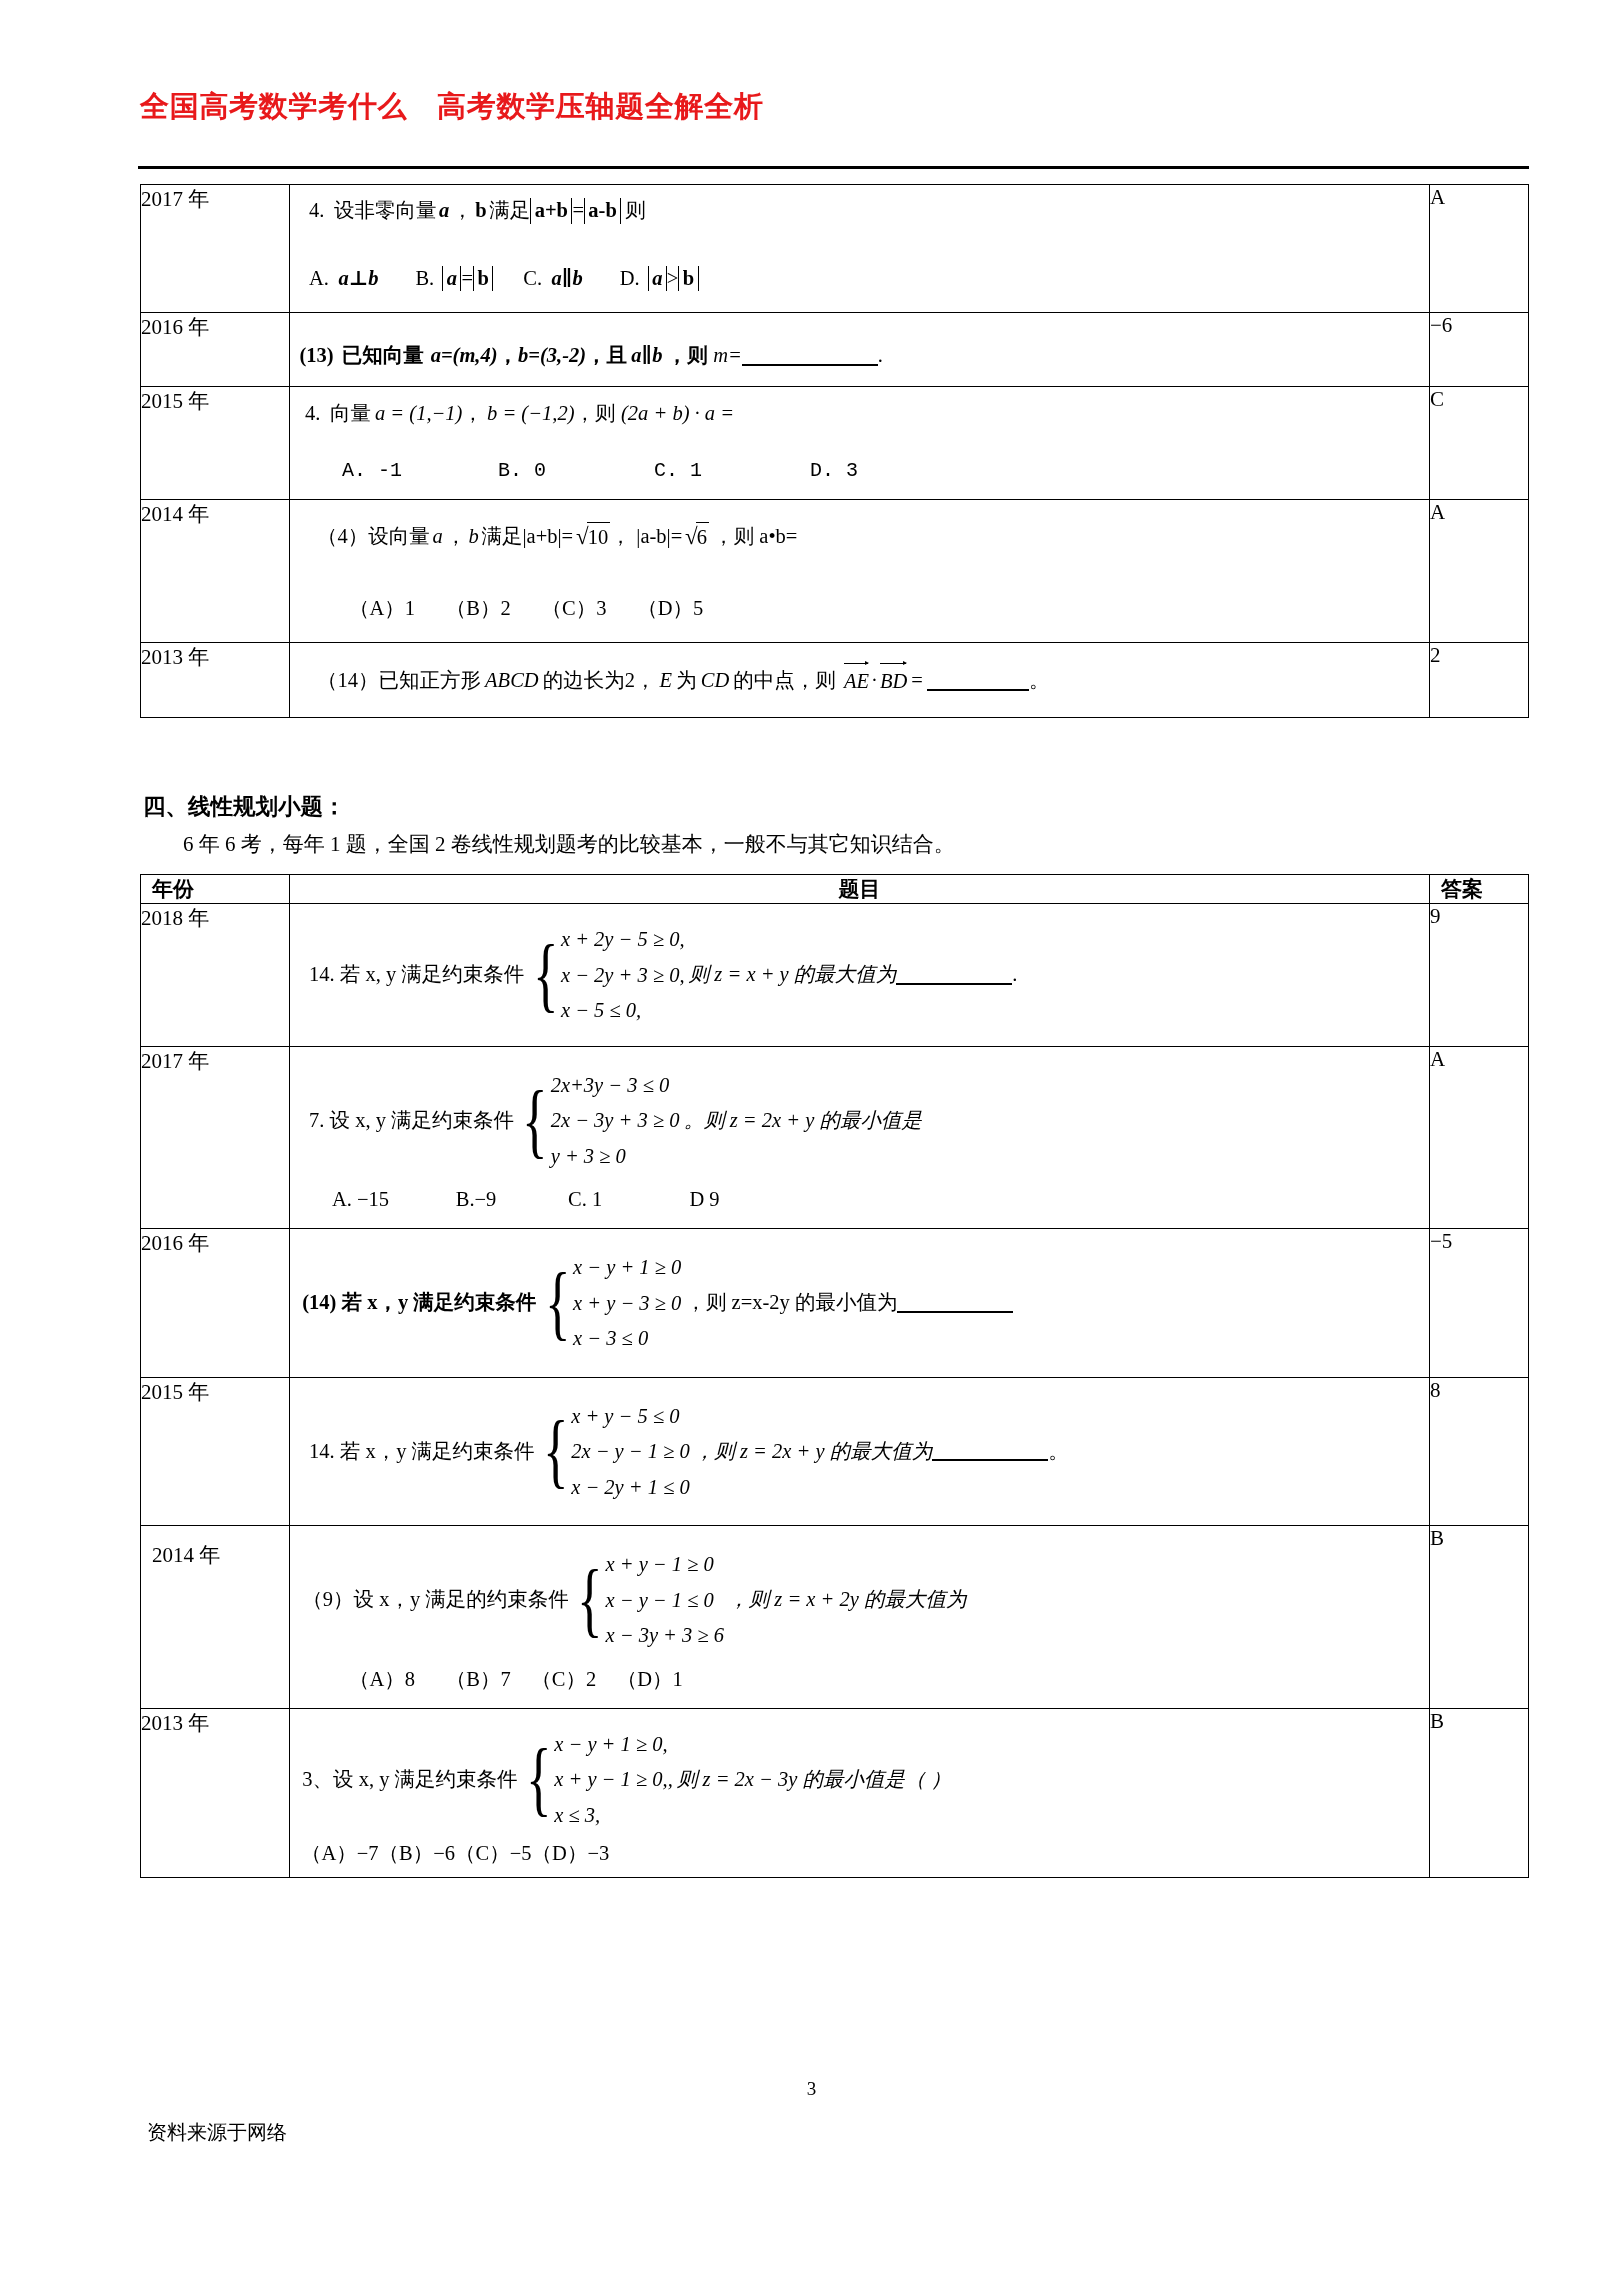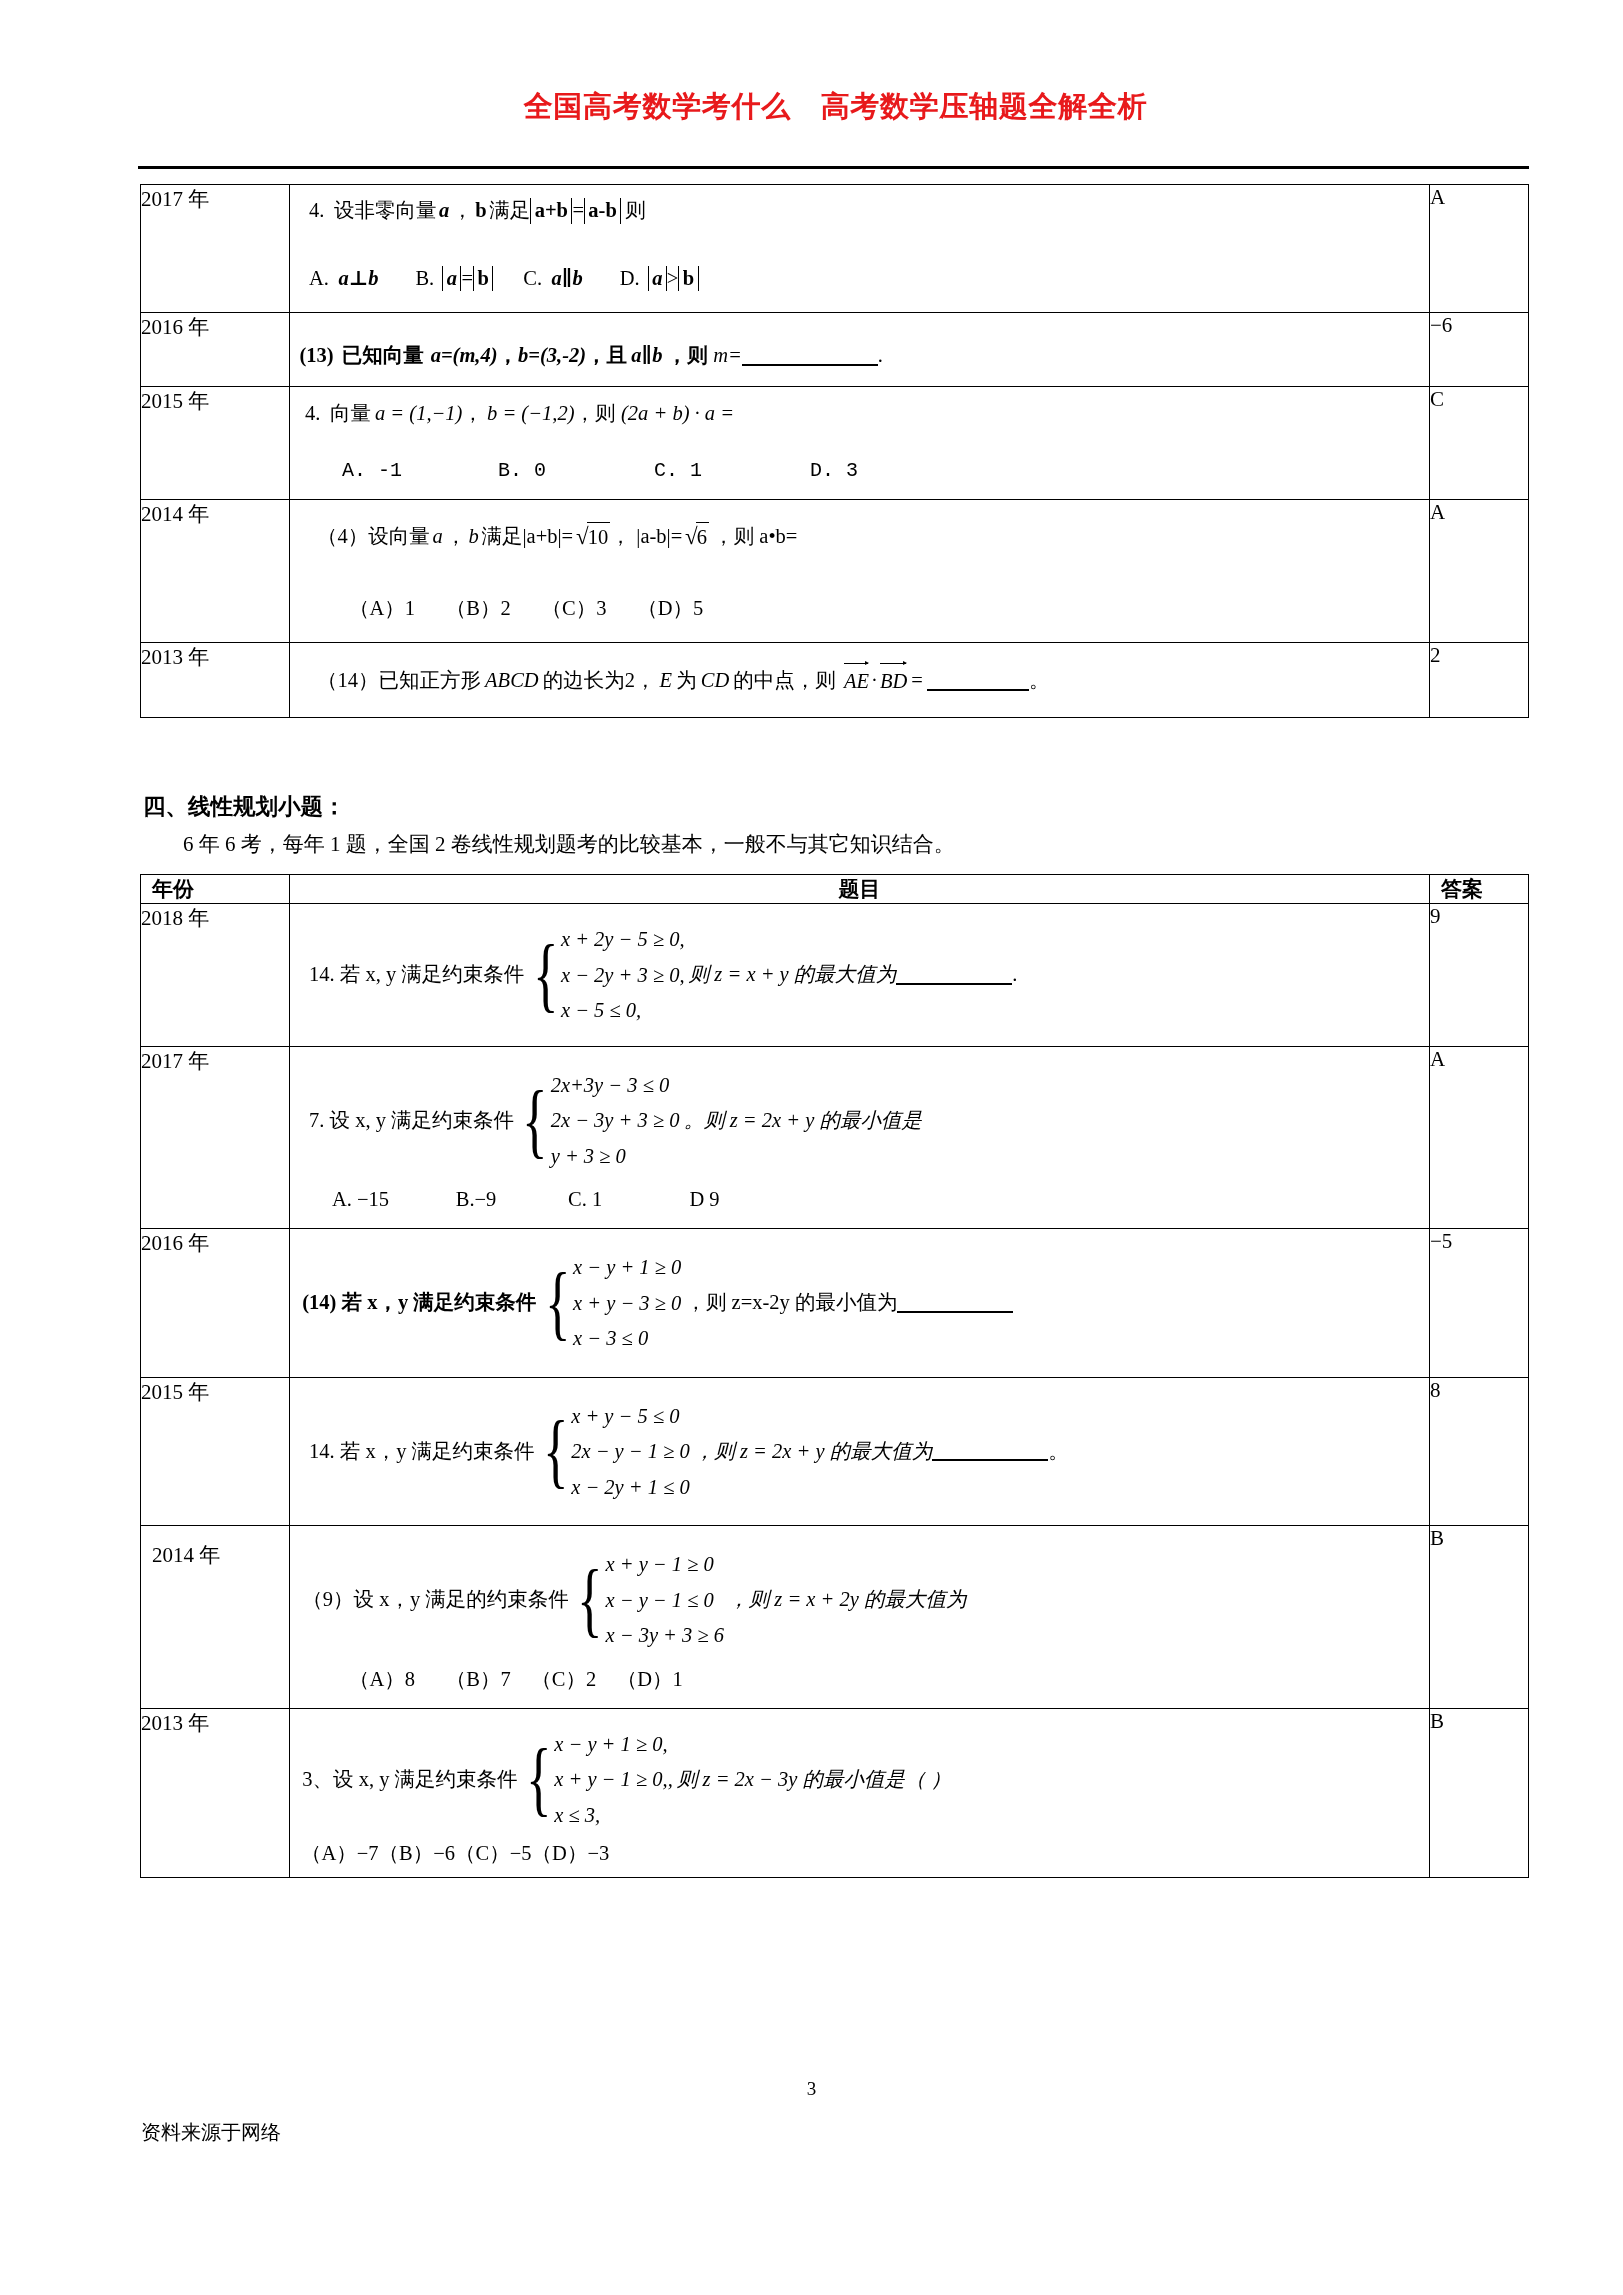--- a/index.html
+++ b/index.html
@@ -20,21 +20,20 @@
     left: 0; top: 0;
     width: 1623px;
     height: 2295px;
   }
   
   .doc-header {
     position: absolute;
     left: 140px;
     top: 87px;
     width: 1391px;
-    text-align: center;
   }
   .doc-header .title {
     color: #e8191b;
     font-weight: bold;
     font-size: 29px;
     letter-spacing: 0.7px;
     font-family: "Liberation Sans", "DejaVu Sans", sans-serif;
     white-space: pre;
   }
   .header-rule {
@@ -501,16 +500,16 @@
           </div>
           <div class="opt-row serif" style="padding-left:11px;margin-top:6.8px">（A）−7（B）−6（C）−5（D）−3</div>
           <div style="height:8.2px"></div>
         </td>
         <td class="cell-ans">B</td>
       </tr>
     </tbody>
   </table>
 
   <div class="page-number" style="top:2078px;">3</div>
-  <div class="footer-src" style="top:2119px;">资料来源于网络</div>
+  <div class="footer-src" style="top:2119px;margin-left:6px;">资料来源于网络</div>
 
 </div>
 
 
 </body></html>

